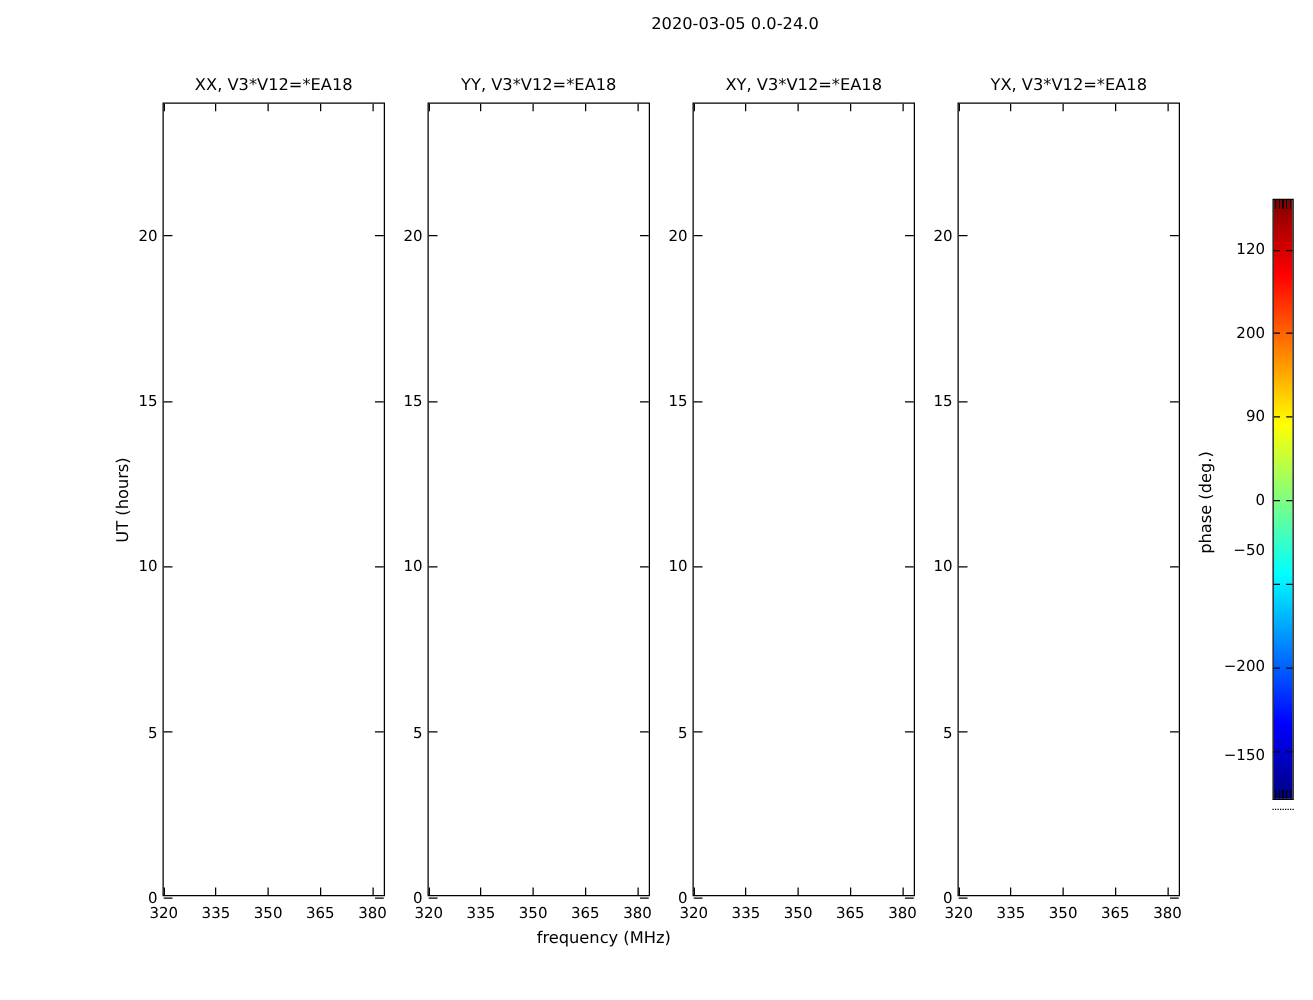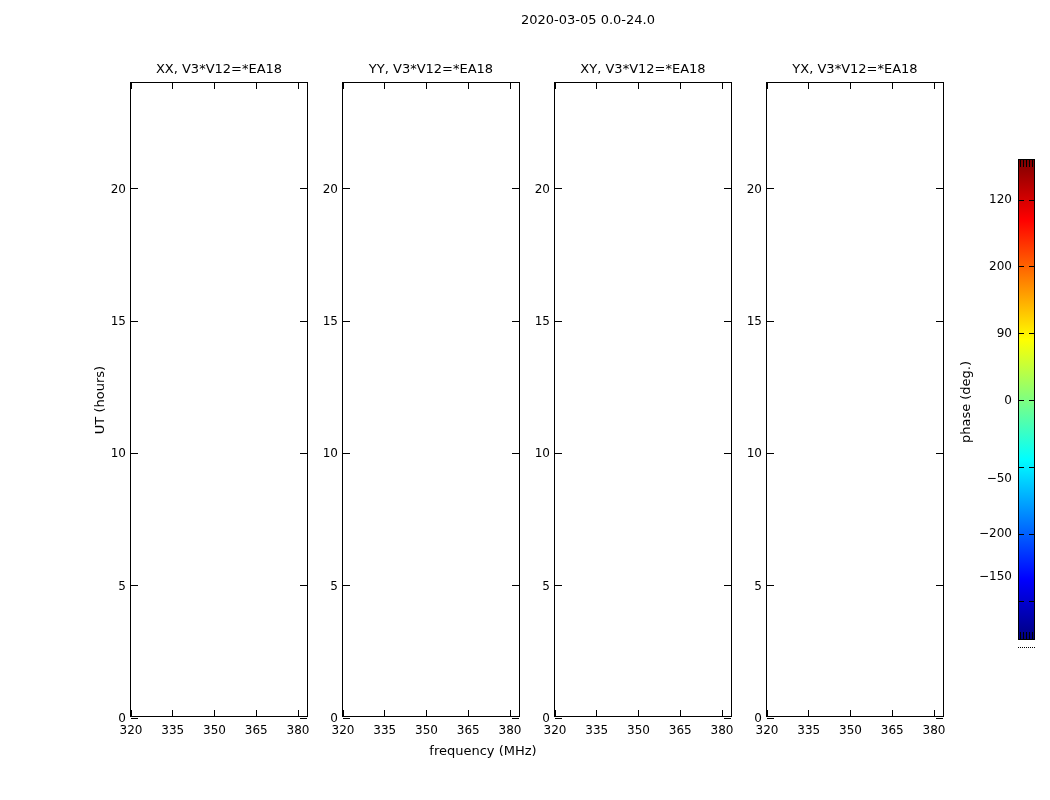--- a/index.html
+++ b/index.html
@@ -221,16 +221,16 @@
       <div class="tickmark" style="top: 440.5px; left: 0px; width: 5px; height: 1px;"></div>
       <div class="tickmark" style="top: 440.5px; right: 0px; width: 5px; height: 1px;"></div>
     </div>
   <div class="cb-dotted"></div>
   <div class="cbar-label">phase (deg.)</div>
 
 <div class="cbticklabel" style="top: 199.1px;">120</div>
     <div class="cbticklabel" style="top: 265.9px;">200</div>
     <div class="cbticklabel" style="top: 332.7px;">90</div>
     <div class="cbticklabel" style="top: 399.5px;">0</div>
-    <div class="cbticklabel" style="top: 478px;">−50</div>
+    <div class="cbticklabel" style="top: 440px;">−50</div>
     <div class="cbticklabel" style="top: 533.2px;">−200</div>
-    <div class="cbticklabel" style="top: 576px;">−150</div>
+    <div class="cbticklabel" style="top: 604px;">−150</div>
   </div>
 
 </body></html>

